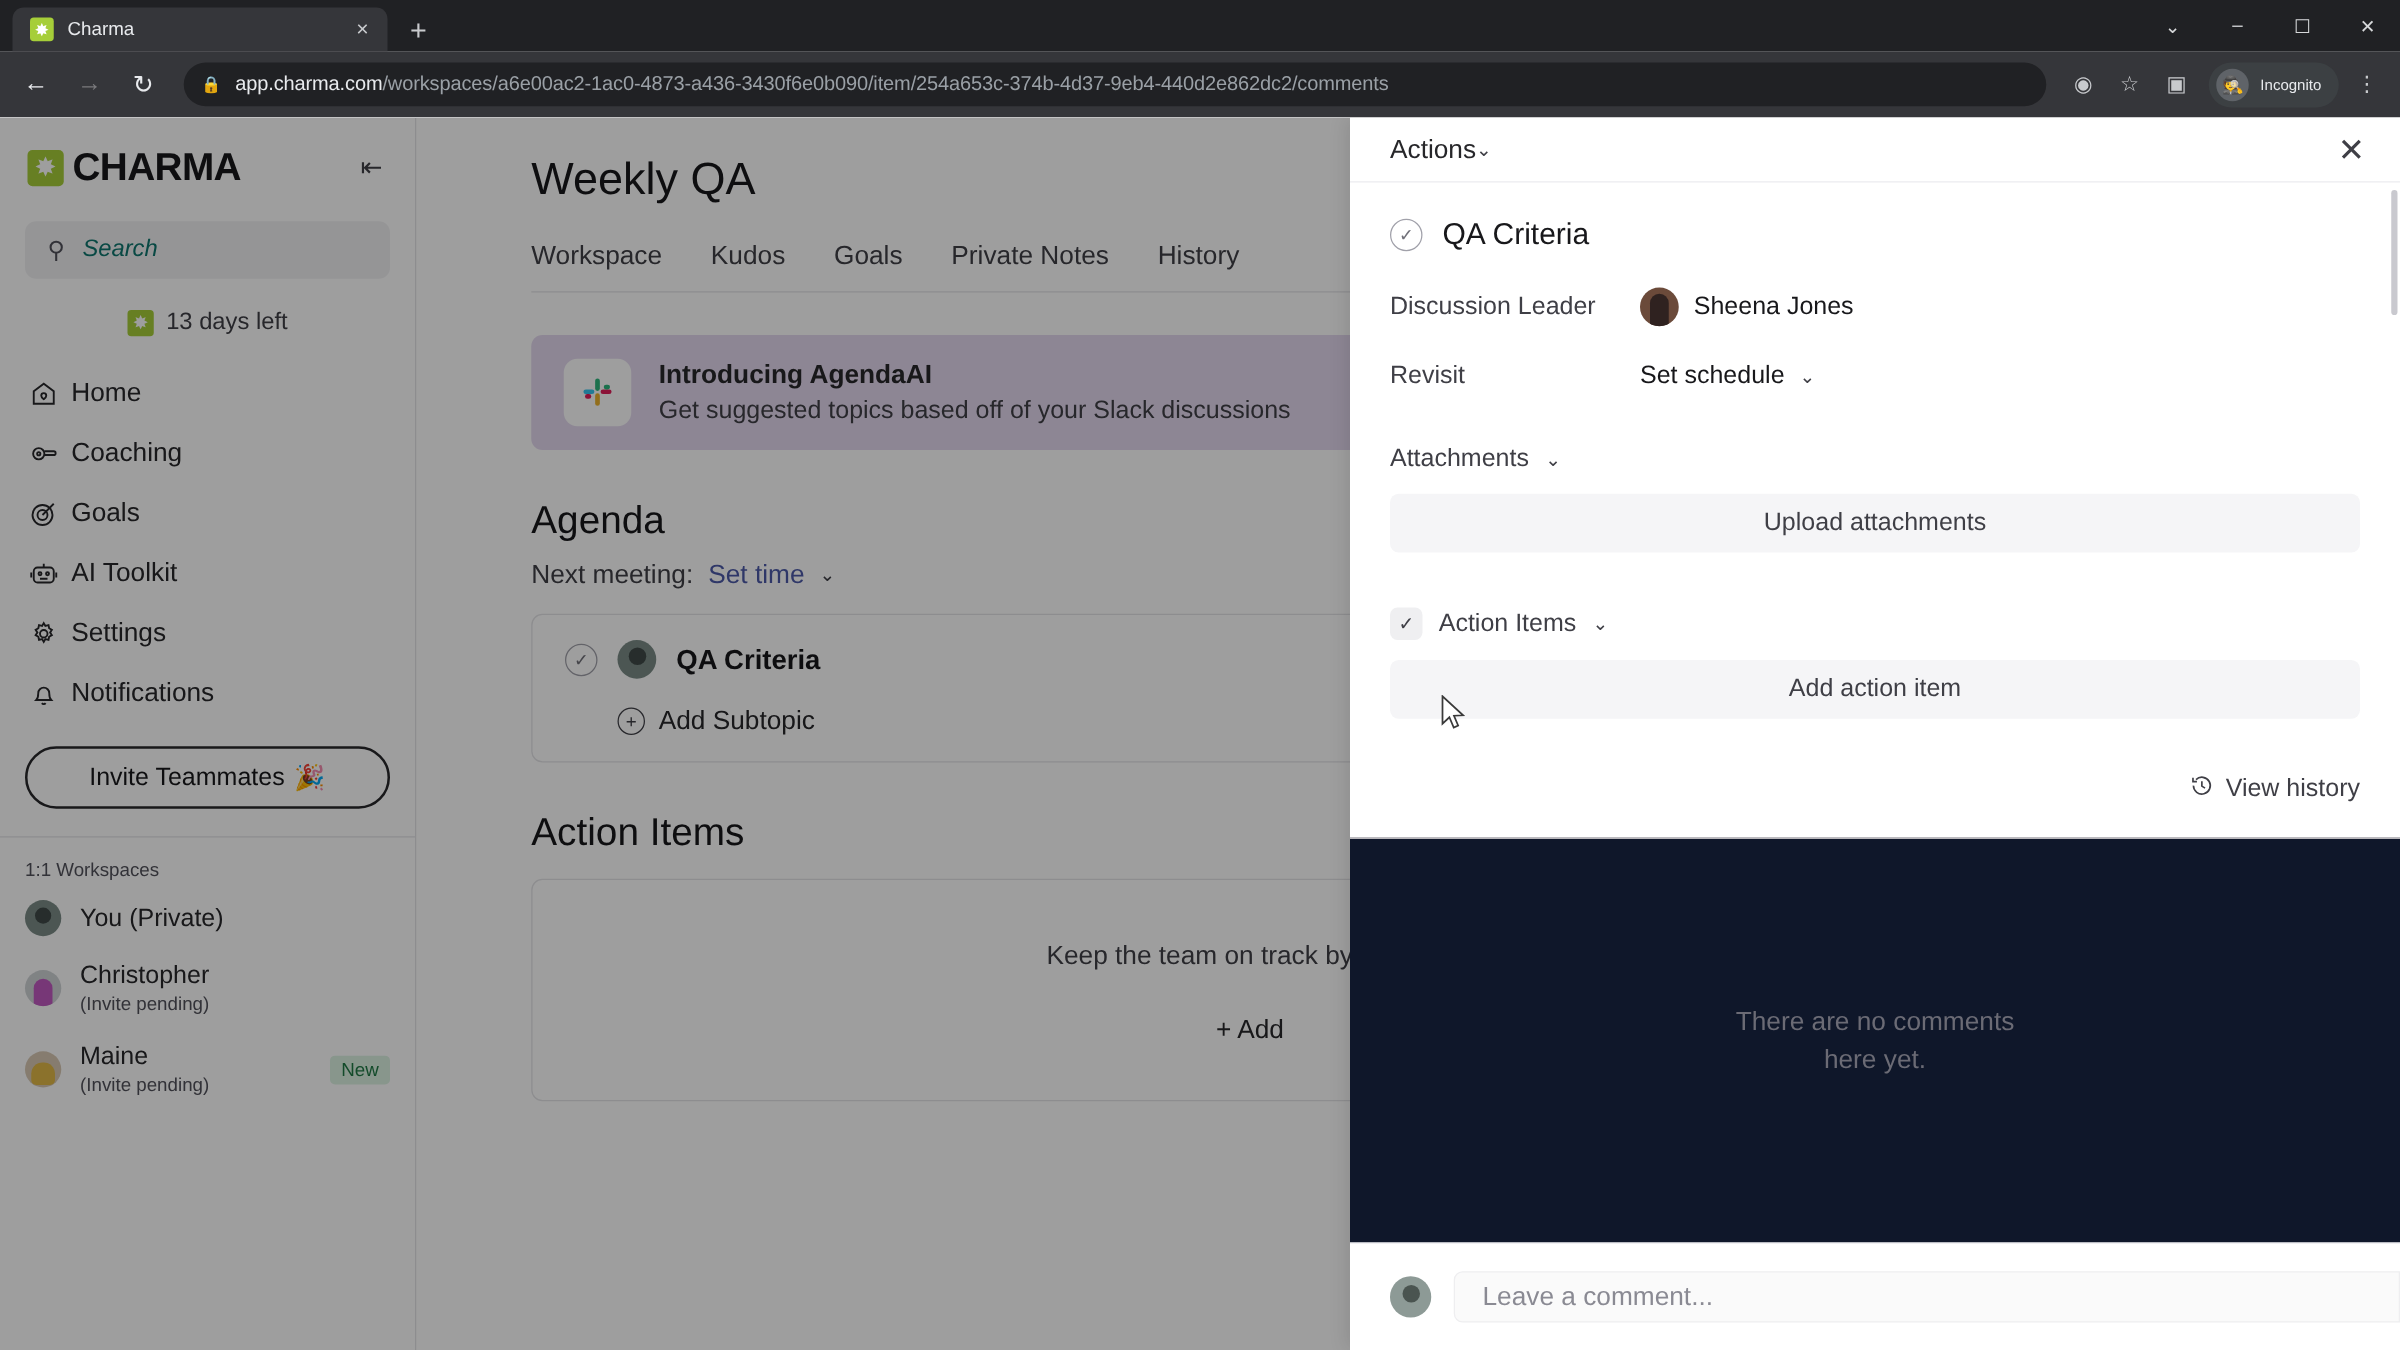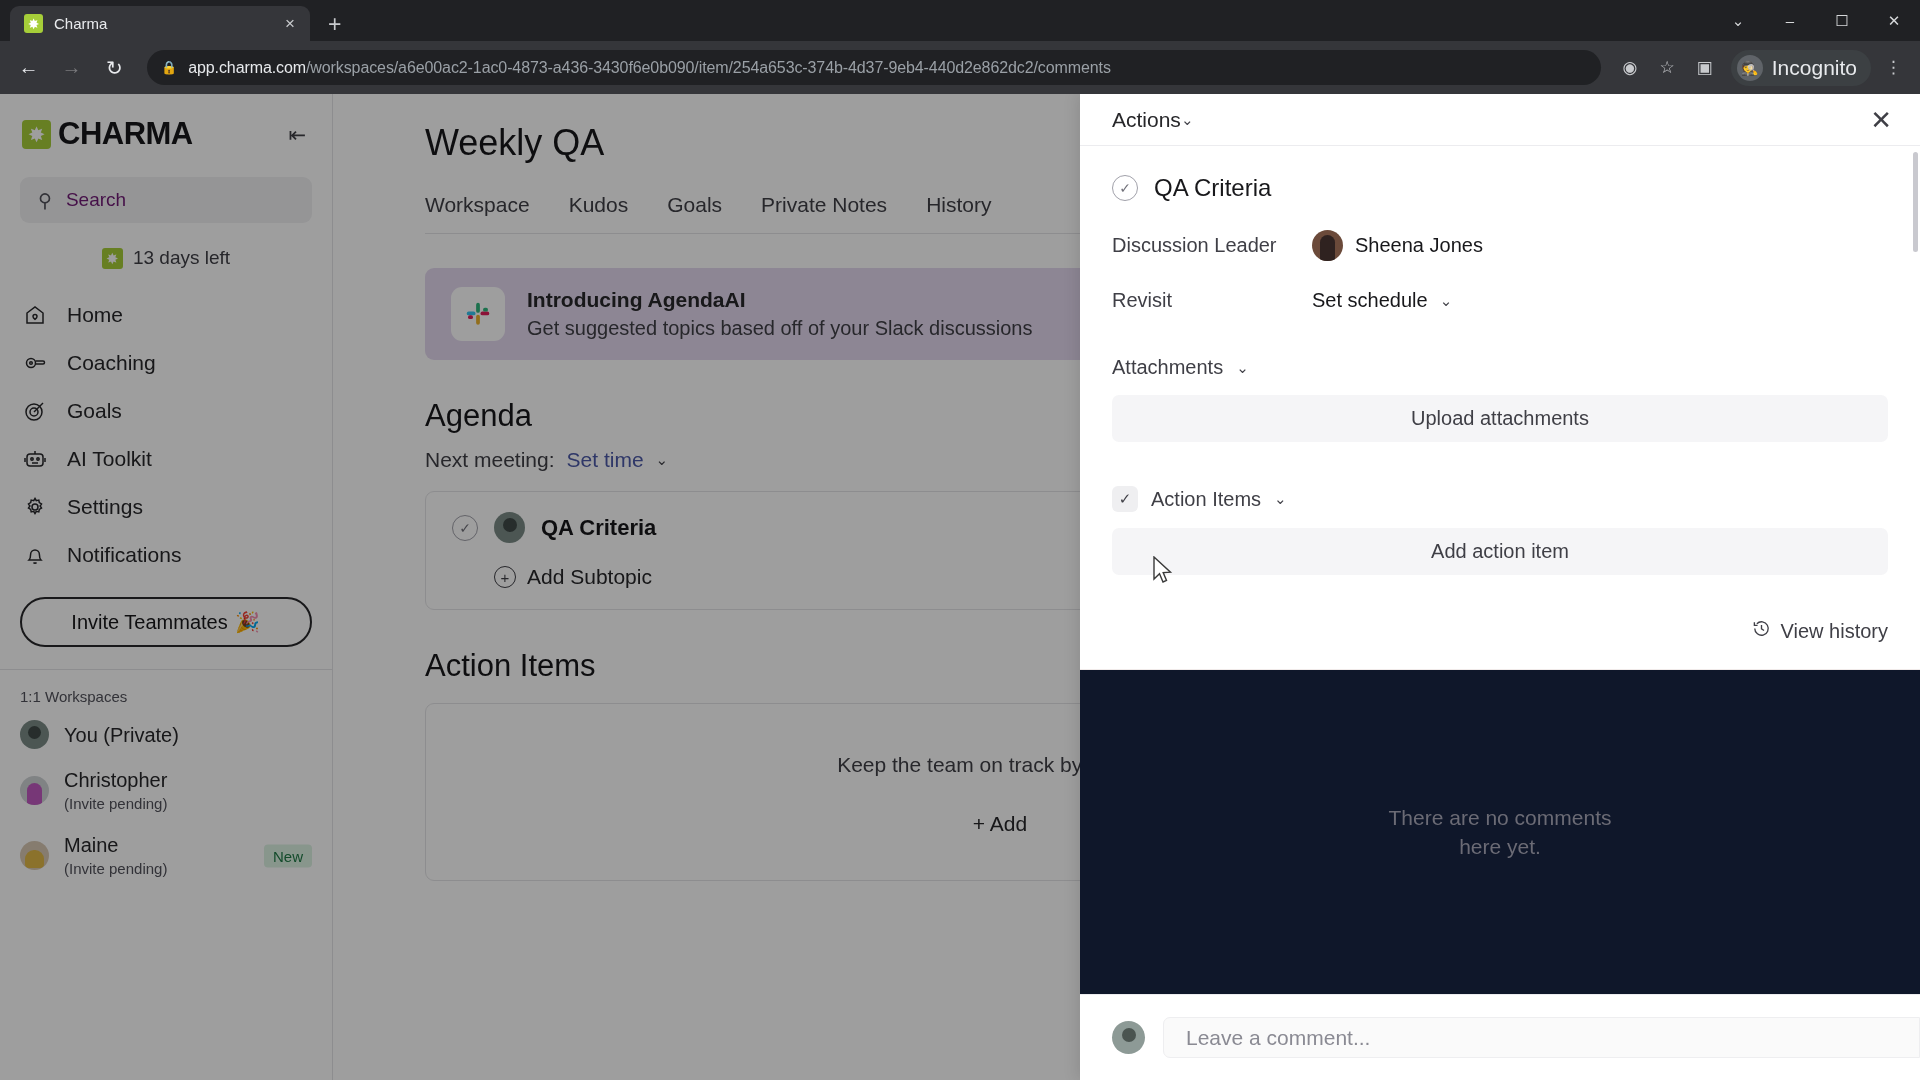--- a/index.html
+++ b/index.html
@@ -64,21 +64,21 @@
   .tb-icon { color: #c8cacd; font-size: 17px; padding: 0 8px; flex: none; }
   .incognito-pill {
     display: flex; align-items: center; gap: 9px; background: #3c4043;
     border-radius: 18px; padding: 5px 14px 5px 6px; margin-left: 4px; flex: none;
   }
   .incog-av {
     width: 26px; height: 26px; border-radius: 50%; background: #5f6368;
     display: flex; align-items: center; justify-content: center;
     font-size: 14px; color: #e8eaed;
   }
-  .incognito-pill span.lbl { color: #e8eaed; font-size: 21px; }
+  .incognito-pill span.lbl { color: #e8eaed; font-size: 12px; }
 
   
   .page { position: relative; width: 1920px; height: 986px; background: #fff; overflow: hidden; }
 
   .dimmer {
     position: absolute; inset: 0; background: rgba(0,0,0,0.38); z-index: 40;
   }
 
   
   .sidebar {
@@ -96,35 +96,35 @@
     font-size: 31px; font-weight: bold; letter-spacing: -0.5px;
     color: #18181b; margin-left: 7px; flex: 1;
   }
   .collapse-btn { color: #3f3f46; font-size: 21px; line-height: 1; padding: 4px; }
 
   .search-box {
     margin: 25px 20px 0 20px; height: 46px; background: #f1f1f3;
     border-radius: 9px; display: flex; align-items: center; padding: 0 18px; gap: 14px;
   }
   .search-box .mag { font-size: 19px; color: #52525b; }
-  .search-box .ph { font-size: 19px; color: #701a75; }
+  .search-box .ph { font-size: 19px; color: #0f766e; font-style: italic; }
 
   .trial {
     display: flex; align-items: center; justify-content: center; gap: 10px;
     margin-top: 24px; font-size: 19px; color: #3f3f46;
   }
   .trial .badge {
     width: 21px; height: 21px; background: #a6ce39; border-radius: 3px;
     display: flex; align-items: center; justify-content: center;
     font-size: 15px; color: #fff; line-height: 1;
   }
 
   .nav { margin-top: 22px; }
   .nav-item {
-    display: flex; align-items: center; gap: 19px;
+    display: flex; align-items: center; gap: 9px;
     padding: 11px 22px; font-size: 21px; color: #27272a; text-align: center;
   }
   .nav-item .ico {
     width: 26px; height: 26px; display: flex; align-items: center;
     justify-content: center; flex: none; color: #27272a;
   }
 
   .invite-wrap { padding: 18px 20px 0 20px; }
   .invite-btn {
     width: 100%; height: 50px; border: 2px solid #27272a; border-radius: 25px;

